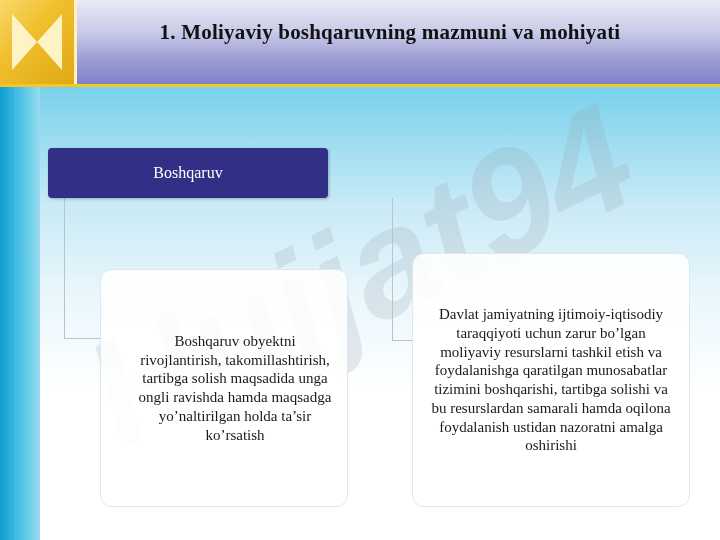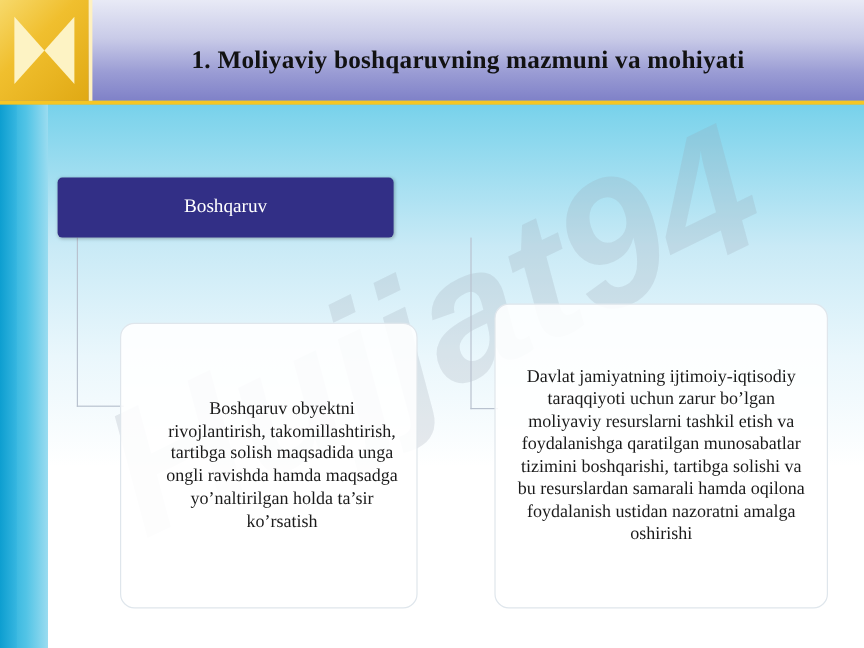--- a/index.html
+++ b/index.html
@@ -109,21 +109,21 @@
     right: 0;
     top: 0;
     border-right: 25px solid #fdf3c4;
     border-top: 28px solid transparent;
     border-bottom: 28px solid transparent;
   }
 
   .title {
     position: absolute;
     left: 90px;
-    top: 38px;
+    top: 20px;
     width: 600px;
     text-align: center;
     font-family: "Liberation Serif", serif;
     font-size: 21px;
     font-weight: bold;
     color: #121212;
     letter-spacing: 0.2px;
   }
 
   

